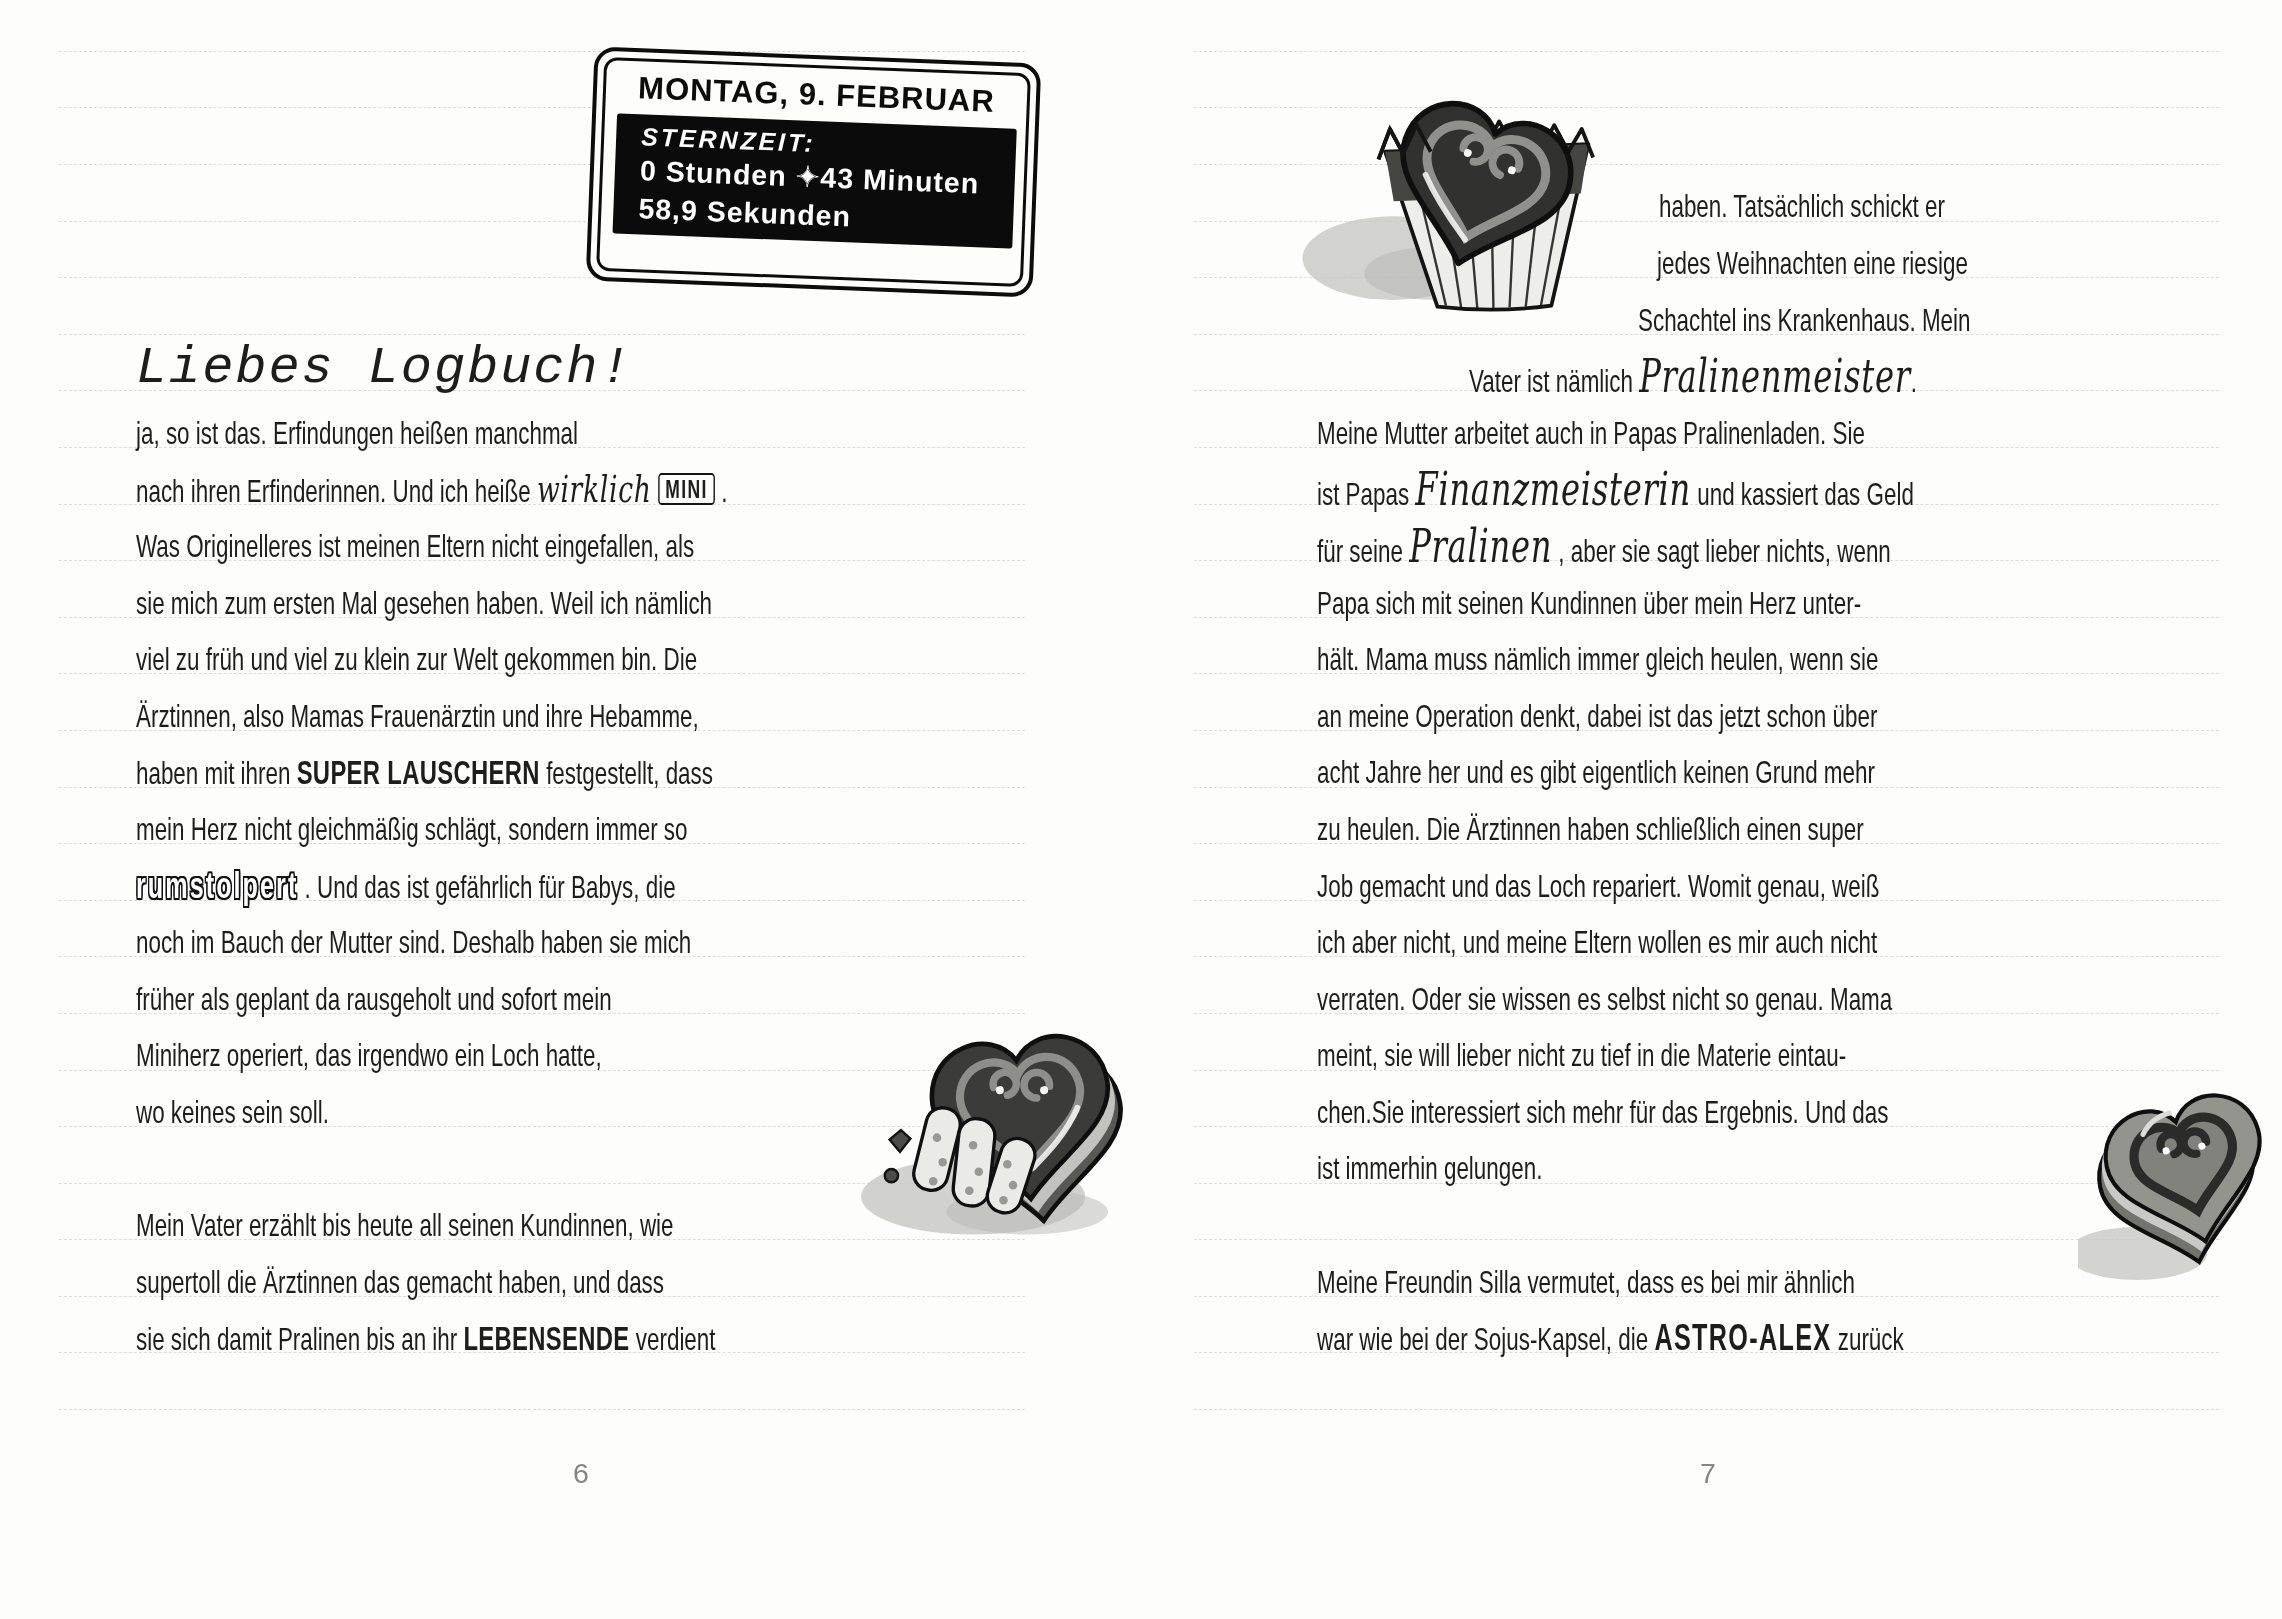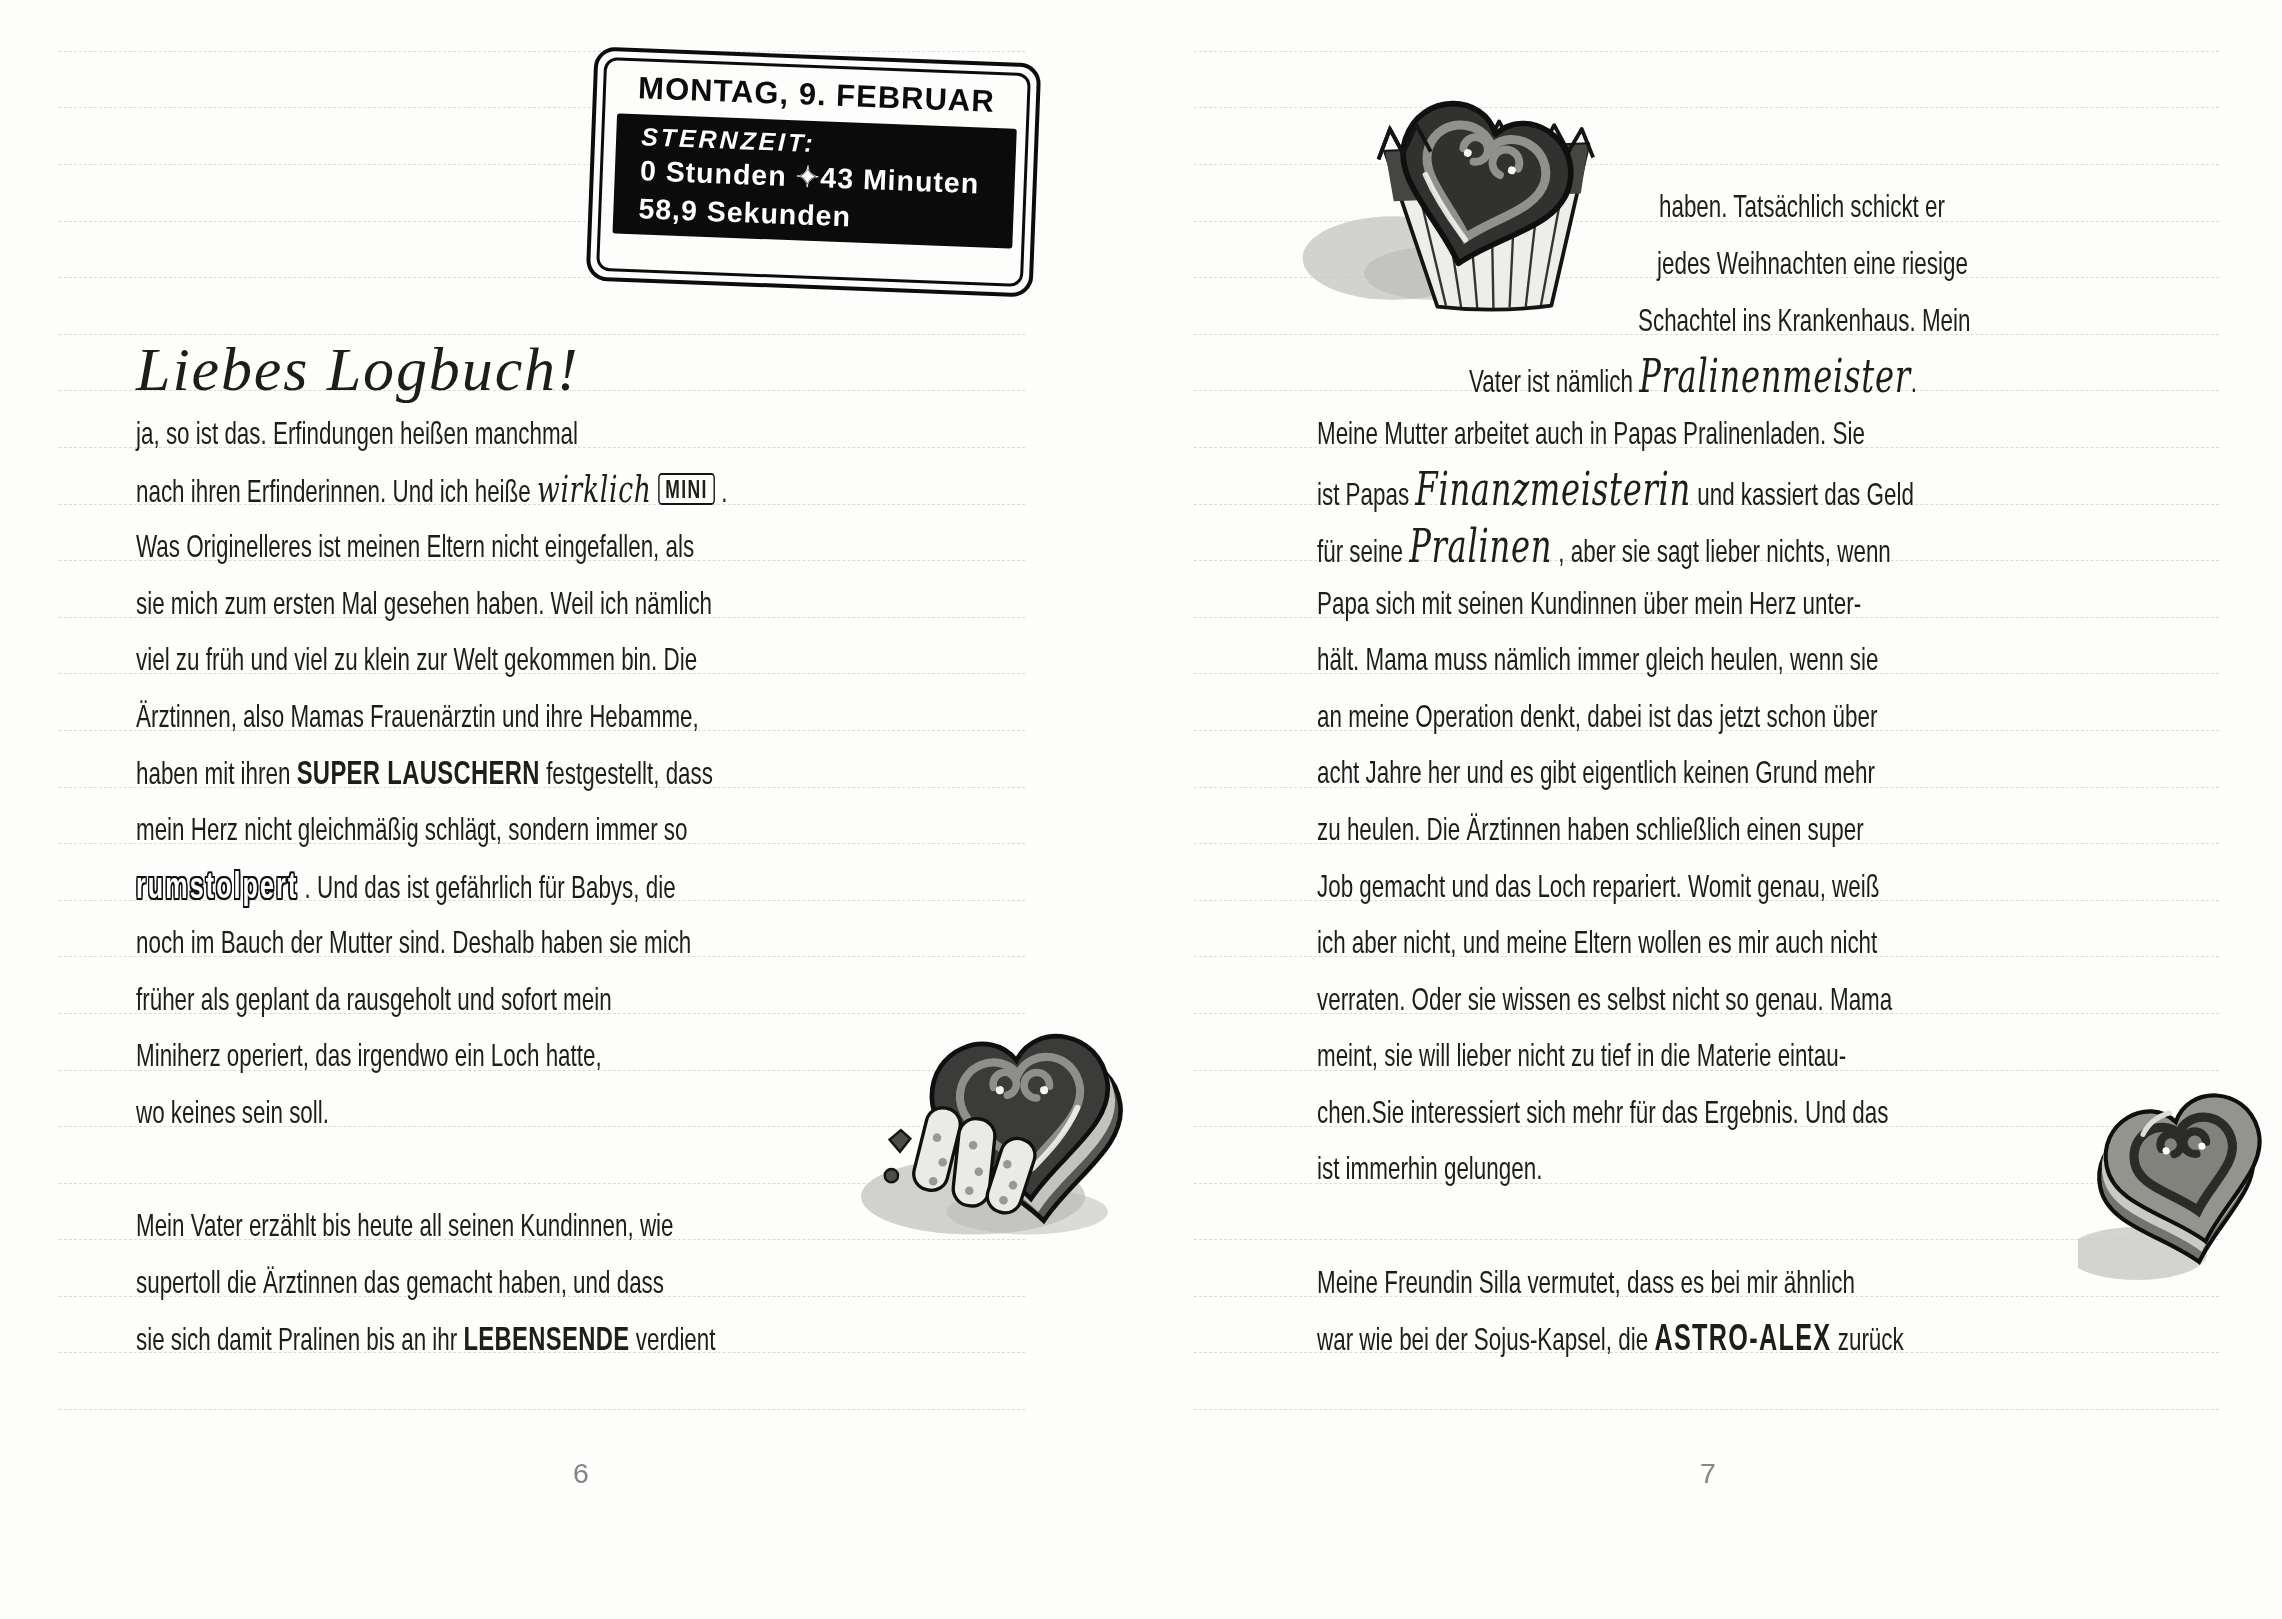--- a/index.html
+++ b/index.html
@@ -9,21 +9,21 @@
   .page-left{left:0;}
   .page-right{left:1141px;}
 
   
   .ruled{position:absolute;height:0;border-top:1.9px dashed #d6d6d1;opacity:.85;}
 
   
   .text-line{position:absolute;height:40px;line-height:40px;font-size:32px;white-space:nowrap;
              transform:scaleX(0.7);transform-origin:0 100%;letter-spacing:0;}
   .text-line span{display:inline;}
-  .heading{font-family:Liberation Serif, serif;font-style:italic;font-size:62px;height:76px;line-height:76px;
+  .heading{font-family:Liberation Mono, monospace;font-style:italic;font-size:52px;height:76px;line-height:76px;
            transform:none;letter-spacing:1.9px;}
   .seg-cursive{font-family:"DejaVu Serif",serif;font-style:italic;font-size:38px;letter-spacing:1px;}
   .seg-script{font-family:"DejaVu Serif",serif;font-style:italic;font-size:46px;letter-spacing:1px;}
   .seg-bold{font-weight:bold;font-size:34px;letter-spacing:0.5px;}
   .seg-astro{font-weight:bold;font-size:36px;letter-spacing:1.9px;}
   .seg-outline{font-weight:bold;font-size:36px;letter-spacing:2.9px;color:#ffffff;
     text-shadow:-1.9px -1.9px 0 #111,1.9px -1.9px 0 #111,-1.9px 1.9px 0 #111,1.9px 1.9px 0 #111,
                  0 -1.9px 0 #111,0 1.9px 0 #111,-1.9px 0 0 #111,1.9px 0 0 #111;}
   .seg-box{display:inline-block;border:2.9px solid #141414;border-radius:4.8px;padding:0 8.6px;
            font-weight:bold;font-size:25px;line-height:30px;height:34px;box-sizing:border-box;

